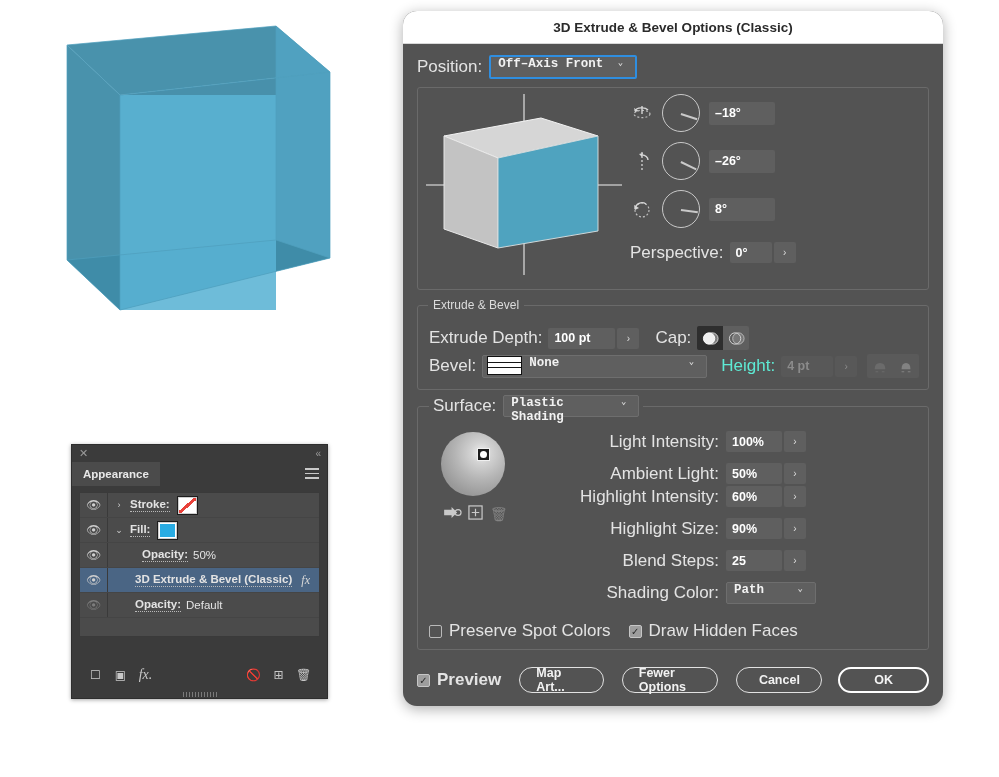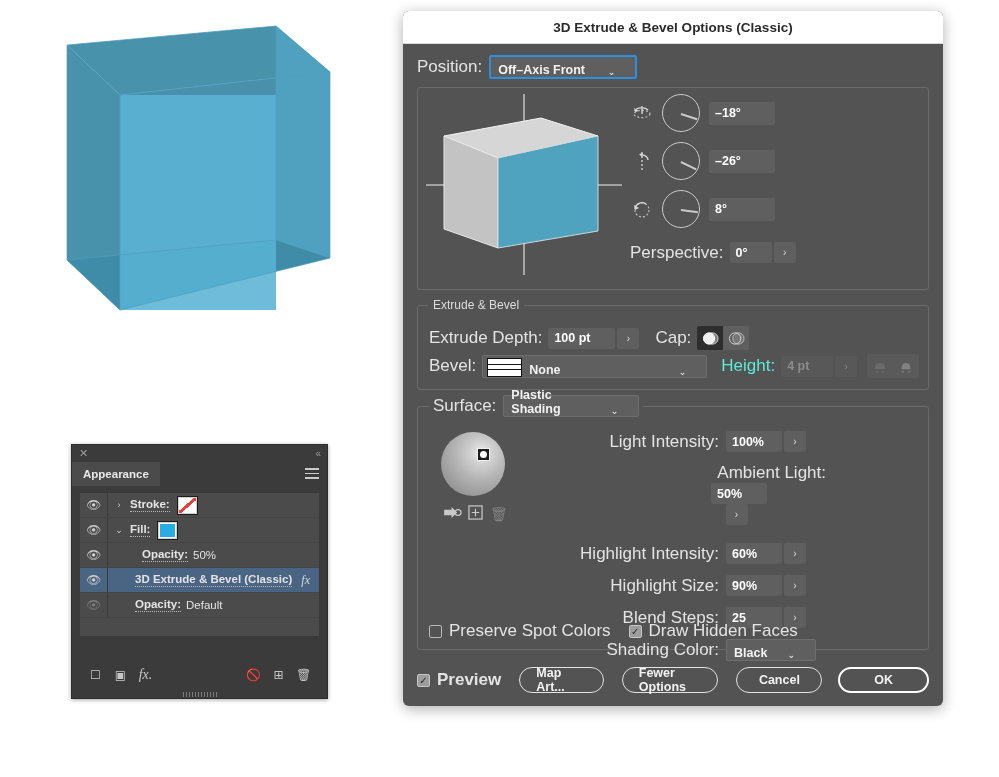--- a/index.html
+++ b/index.html
@@ -73,41 +73,41 @@
   }
   .ap-btn{width:25px;text-align:center;color:#c8c8c8;font-size:12px;cursor:pointer;}
   .ap-bottom .spacer{flex:1;}
   .ap-grip{
     position:absolute;left:50%;transform:translateX(-50%);bottom:1px;width:34px;height:5px;
     background:repeating-linear-gradient(to right,#7a7a7a 0 1px,transparent 1px 3px);
   }
   
   #dialog{
     position:absolute;left:403px;top:11px;width:540px;height:695px;
-    background:#535353;border-radius:6px;
+    background:#535353;border-radius:14px;
     box-shadow:0 3px 14px rgba(0,0,0,.32);
     color:#e6e6e6;font-size:12.5px;
     box-sizing:border-box;overflow:hidden;
   }
   .dlg-title{
     height:32px;background:#ffffff;color:#2b2b2b;
     display:flex;align-items:center;justify-content:center;
     font-size:13.5px;font-weight:bold;
     border-bottom:1px solid #d8d8d8;
   }
   .dlg-body{padding:0 14px;}
   .row{display:flex;align-items:center;}
   .lbl{color:#e3e3e3;font-size:17px;}
   .lbl.dim{color:#5eead4;}
   
   .select{
     background:#5f5f5f;border:1px solid #6e6e6e;border-radius:2px;
-    height:22px;display:inline-flex;align-items:flex-end;
-    padding:0 20px 0 7px;color:#f2f2f2;font-size:12.5px;font-weight:bold;
-    cursor:pointer;position:relative;box-sizing:border-box;
+    height:22px;display:inline-flex;align-items:flex-start;
+    padding:0 12px 0 7px;color:#f2f2f2;font-size:12.5px;font-weight:bold;
+    cursor:pointer;position:relative;box-sizing:border-box;font-family:Liberation Mono, monospace;
   }
   .select.focus{border:2px solid #2f8ee0;background:#5f5f5f;}
   .select .chev{margin-left:auto;padding-left:10px;font-size:9px;color:#e0e0e0;}
   
   .field{
     background:#5f5f5f;height:21px;border-radius:2px;
     display:inline-flex;align-items:center;padding:0 6px;
     color:#ffffff;font-size:12.5px;font-weight:bold;box-sizing:border-box;
     cursor:text;
   }
@@ -426,21 +426,21 @@
           <span style="width:24px;text-align:center;cursor:pointer;color:#848484;font-size:14px">🗑</span>
         </div>
       </div>
 
       <div style="position:absolute;left:120px;top:24px;width:395px;">
         <div class="row" style="justify-content:flex-start;margin-bottom:11px;">
           <span class="lbl" style="width:181px;text-align:right">Light Intensity:</span>
           <span class="field" style="margin-left:7px;width:56px;">100%</span>
           <span class="stepper">›</span>
         </div>
-        <div class="row" style="margin-bottom:18px;flex-direction:column;">
+        <div class="row" style="margin-bottom:2px;">
           <span class="lbl" style="width:181px;text-align:right">Ambient Light:</span>
           <span class="field" style="margin-left:7px;width:56px;">50%</span>
           <span class="stepper">›</span>
         </div>
         <div class="row" style="margin-bottom:11px;">
           <span class="lbl" style="width:181px;text-align:right">Highlight Intensity:</span>
           <span class="field" style="margin-left:7px;width:56px;">60%</span>
           <span class="stepper">›</span>
         </div>
         <div class="row" style="margin-bottom:11px;">
@@ -449,21 +449,21 @@
           <span class="stepper">›</span>
         </div>
         <div class="row" style="margin-bottom:11px;">
           <span class="lbl" style="width:181px;text-align:right">Blend Steps:</span>
           <span class="field" style="margin-left:7px;width:56px;">25</span>
           <span class="stepper">›</span>
         </div>
         <div class="row">
           <span class="lbl" style="width:181px;text-align:right">Shading Color:</span>
           <span class="select" style="margin-left:7px;width:90px;height:22px;">
-            <span>Black</span>
+            <span>Path</span>
             <span class="chev">⌄</span>
           </span>
         </div>
       </div>
 
       <div class="row" style="position:absolute;left:11px;bottom:8px;">
         <span class="cbox"></span>
         <span class="lbl" style="margin-left:7px">Preserve Spot Colors</span>
         <span class="cbox checked" style="margin-left:18px">✓</span>
         <span class="lbl" style="margin-left:7px">Draw Hidden Faces</span>

